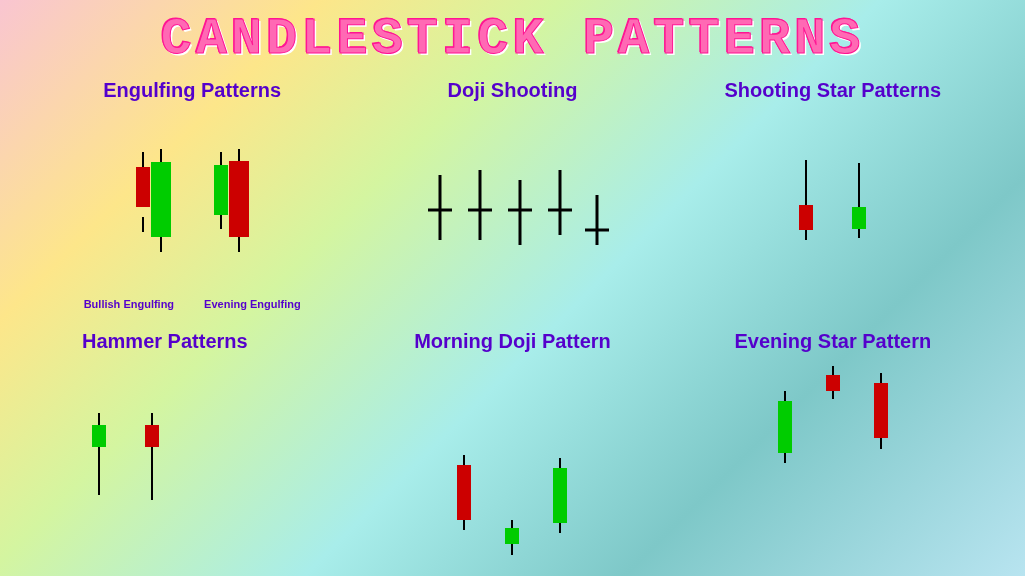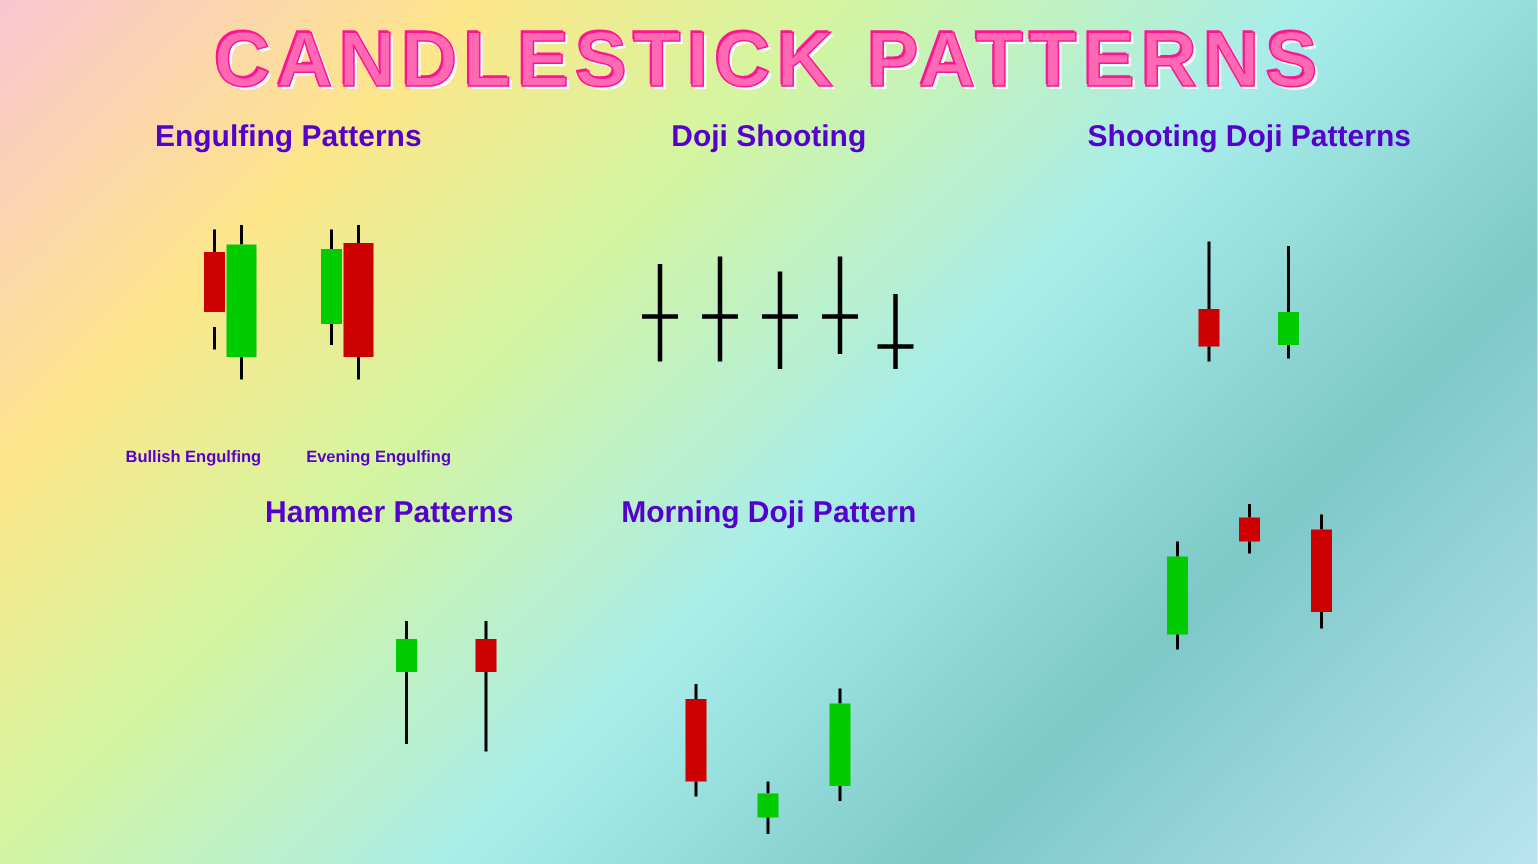--- a/index.html
+++ b/index.html
@@ -20,21 +20,21 @@
     }
 
     .main-title {
       text-align: center;
       font-size: 52px;
       font-weight: 900;
       color: #ff69b4;
       text-shadow: 2px 2px 0 #fff, -1px -1px 0 #ff1493;
       letter-spacing: 4px;
       padding-top: 10px;
-      font-family: Liberation Sans, sans-serif;
+      font-family: Liberation Mono, monospace;
       -webkit-text-stroke: 1px #ff1493;
     }
 
     .content-grid {
       display: grid;
       grid-template-columns: 1fr 1fr 1fr;
       grid-template-rows: 1fr 1fr;
       width: 100%;
       height: calc(576px - 75px);
       padding: 0 32px;
@@ -143,38 +143,38 @@
         <line x1="148" y1="5" x2="148" y2="70" stroke="black" stroke-width="3"></line>
         <line x1="136" y1="45" x2="160" y2="45" stroke="black" stroke-width="3"></line>
 
         <line x1="185" y1="30" x2="185" y2="80" stroke="black" stroke-width="3"></line>
         <line x1="173" y1="65" x2="197" y2="65" stroke="black" stroke-width="3"></line>
       </svg>
     </div>
   </div>
 
   <div class="section">
-    <div class="section-title">Shooting Doji Patterns</div>
+    <div class="section-title">Shooting Star Patterns</div>
     <div class="candles-row">
 
       <svg width="35" height="110">
         <line x1="17" y1="5" x2="17" y2="50" stroke="black" stroke-width="2"></line>
         <rect x="10" y="50" width="14" height="25" fill="#cc0000"></rect>
         <line x1="17" y1="75" x2="17" y2="85" stroke="black" stroke-width="2"></line>
       </svg>
 
       <svg width="35" height="110">
         <line x1="17" y1="8" x2="17" y2="52" stroke="black" stroke-width="2"></line>
         <rect x="10" y="52" width="14" height="22" fill="#00cc00"></rect>
         <line x1="17" y1="74" x2="17" y2="83" stroke="black" stroke-width="2"></line>
       </svg>
     </div>
   </div>
 
-  <div class="section" style="align-items:flex-end; padding-left:50px;">
+  <div class="section" style="align-items:flex-start; padding-left:50px;">
     <div class="section-title">Hammer Patterns</div>
     <div class="candles-row">
 
       <svg width="35" height="110">
         <line x1="17" y1="8" x2="17" y2="20" stroke="black" stroke-width="2"></line>
         <rect x="10" y="20" width="14" height="22" fill="#00cc00"></rect>
         <line x1="17" y1="42" x2="17" y2="90" stroke="black" stroke-width="2"></line>
       </svg>
 
       <svg width="35" height="110">
@@ -203,20 +203,21 @@
 
       <svg width="30" height="110">
         <line x1="15" y1="8" x2="15" y2="18" stroke="black" stroke-width="2"></line>
         <rect x="8" y="18" width="14" height="55" fill="#00cc00"></rect>
         <line x1="15" y1="73" x2="15" y2="83" stroke="black" stroke-width="2"></line>
       </svg>
     </div>
   </div>
 
   <div class="section">
+    <div class="section-title">Evening Star Pattern</div>
     <div class="candles-row" style="align-items:flex-start;">
 
       <svg width="30" height="115">
         <line x1="15" y1="30" x2="15" y2="40" stroke="black" stroke-width="2"></line>
         <rect x="8" y="40" width="14" height="52" fill="#00cc00"></rect>
         <line x1="15" y1="92" x2="15" y2="102" stroke="black" stroke-width="2"></line>
       </svg>
 
       <svg width="30" height="115">
         <line x1="15" y1="5" x2="15" y2="14" stroke="black" stroke-width="2"></line>

